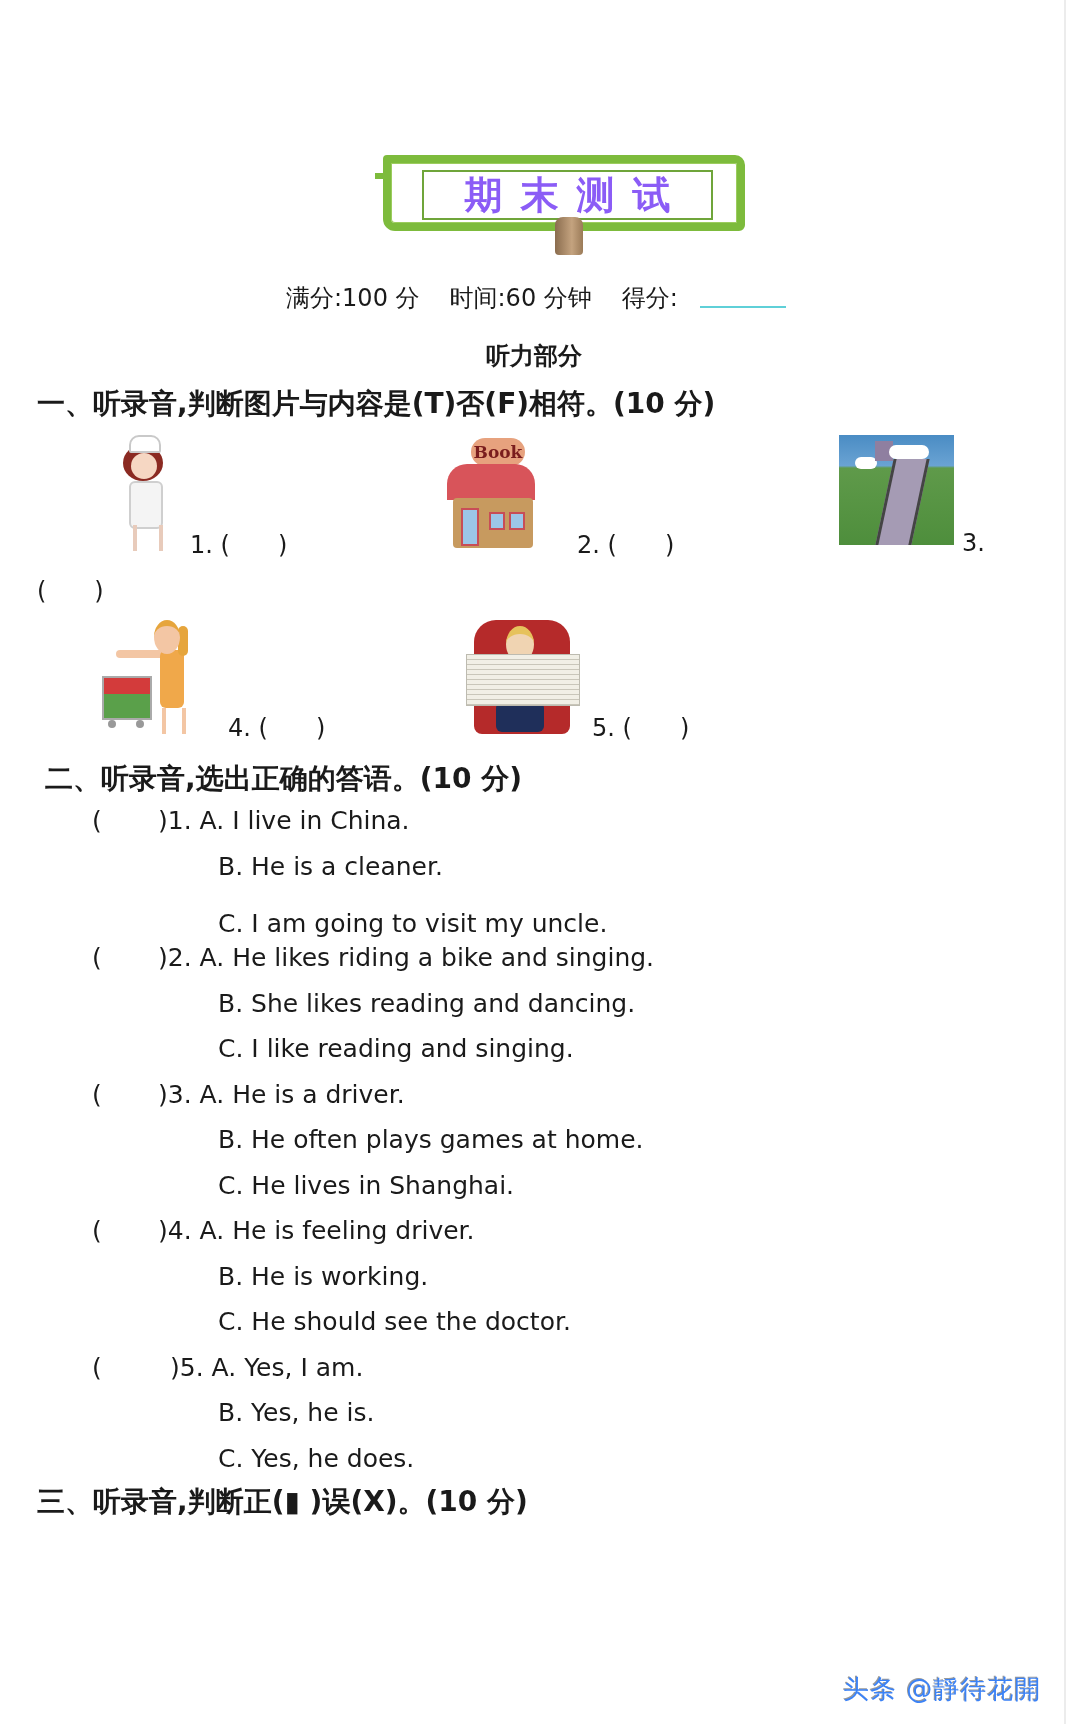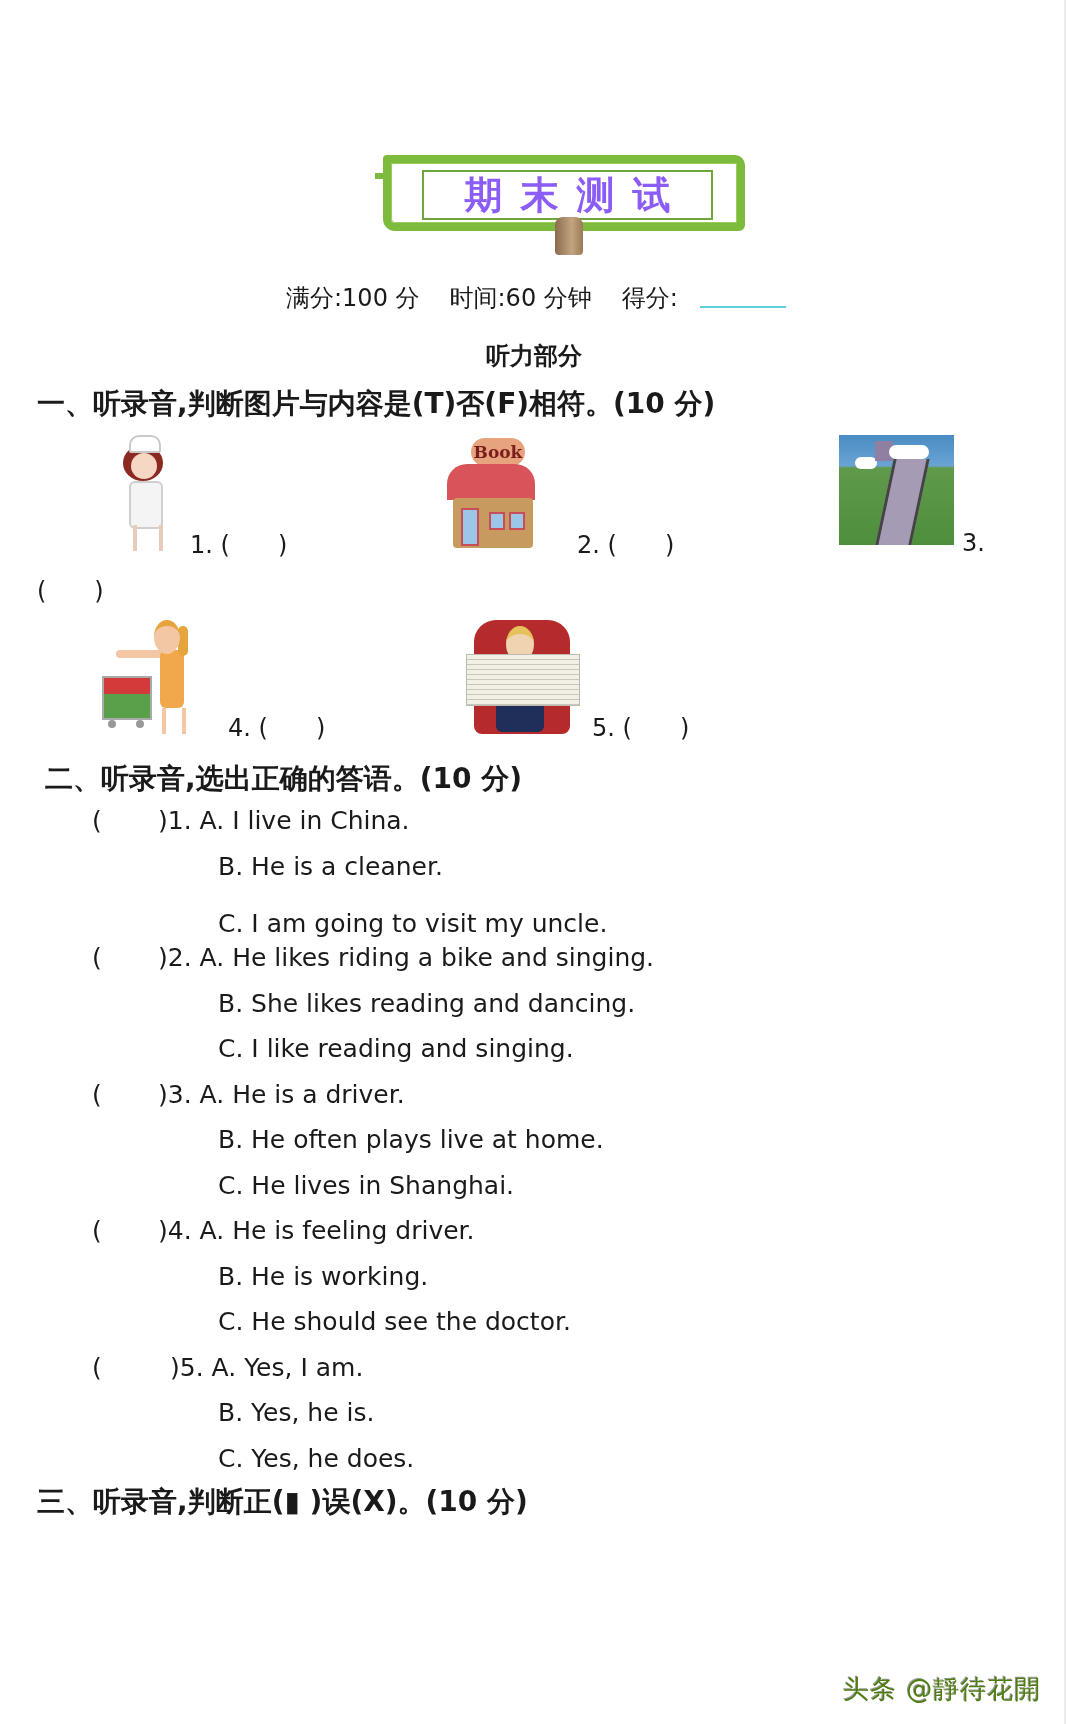--- a/index.html
+++ b/index.html
@@ -58,21 +58,21 @@
   .woman .legs { position:absolute; left:60px; top:88px; width:16px; height:26px; border-left:4px solid #f3c6a4; border-right:4px solid #f3c6a4; }
   .woman .cart { position:absolute; left:0; top:56px; width:46px; height:40px; border:2px solid #aaa; background:linear-gradient(180deg,#d33b3b 0,#d33b3b 40%,#5aa04a 40%); }
   .woman .wheel { position:absolute; top:100px; width:8px; height:8px; border-radius:50%; background:#999; }
 
   .reader .chair { position:absolute; left:8px; top:0; width:96px; height:114px; background:#b52a2a; border-radius:22px 22px 8px 8px; }
   .reader .head { position:absolute; left:40px; top:6px; width:28px; height:28px; background:#f0d4b2; border-radius:50%; border-top:8px solid #e6c25c; }
   .reader .paper { position:absolute; left:0; top:34px; width:112px; height:50px; background:#f1efe6; border:1px solid #bdbbb0;
                    background-image:repeating-linear-gradient(180deg,#f1efe6 0,#f1efe6 4px,#c9c6ba 4px,#c9c6ba 5px); }
   .reader .pants { position:absolute; left:30px; top:82px; width:48px; height:30px; background:#1f2f5a; border-radius:6px; }
 
-  .watermark { left:843px; top:1672px; font-size:26px; color:#4d7c0f; text-shadow:1px 1px 0 #fff,-1px -1px 0 #999; letter-spacing:1px; }
+  .watermark { left:843px; top:1672px; font-size:26px; color:#3b82f6; text-shadow:1px 1px 0 #fff,-1px -1px 0 #999; letter-spacing:1px; }
 </style>
 </head>
 <body>
 
 <div class="right-rule"></div>
 
 <div class="title-frame">
   <div class="brush"></div>
   <div class="brush-tick"></div>
   <div class="inner-box">
@@ -153,21 +153,21 @@
   <div class="abs q-text" style="left:158px;top:943px;">
     <span>)</span><span>2.</span> <span>A. He likes riding a bike and singing.</span>
   </div>
   <div class="abs q-text" style="left:218px;top:989px;">B. She likes reading and dancing.</div>
   <div class="abs q-text" style="left:218px;top:1034px;">C. I like reading and singing.</div>
 
   <div class="abs q-text" style="left:92px;top:1080px;">(</div>
   <div class="abs q-text" style="left:158px;top:1080px;">
     <span>)</span><span>3.</span> <span>A. He is a driver.</span>
   </div>
-  <div class="abs q-text" style="left:218px;top:1125px;">B. He often plays live at home.</div>
+  <div class="abs q-text" style="left:218px;top:1125px;">B. He often plays games at home.</div>
   <div class="abs q-text" style="left:218px;top:1171px;">C. He lives in Shanghai.</div>
 
   <div class="abs q-text" style="left:92px;top:1216px;">(</div>
   <div class="abs q-text" style="left:158px;top:1216px;">
     <span>)</span><span>4.</span> <span>A. He is feeling driver.</span>
   </div>
   <div class="abs q-text" style="left:218px;top:1262px;">B. He is working.</div>
   <div class="abs q-text" style="left:218px;top:1307px;">C. He should see the doctor.</div>
 
   <div class="abs q-text" style="left:92px;top:1353px;">(</div>

